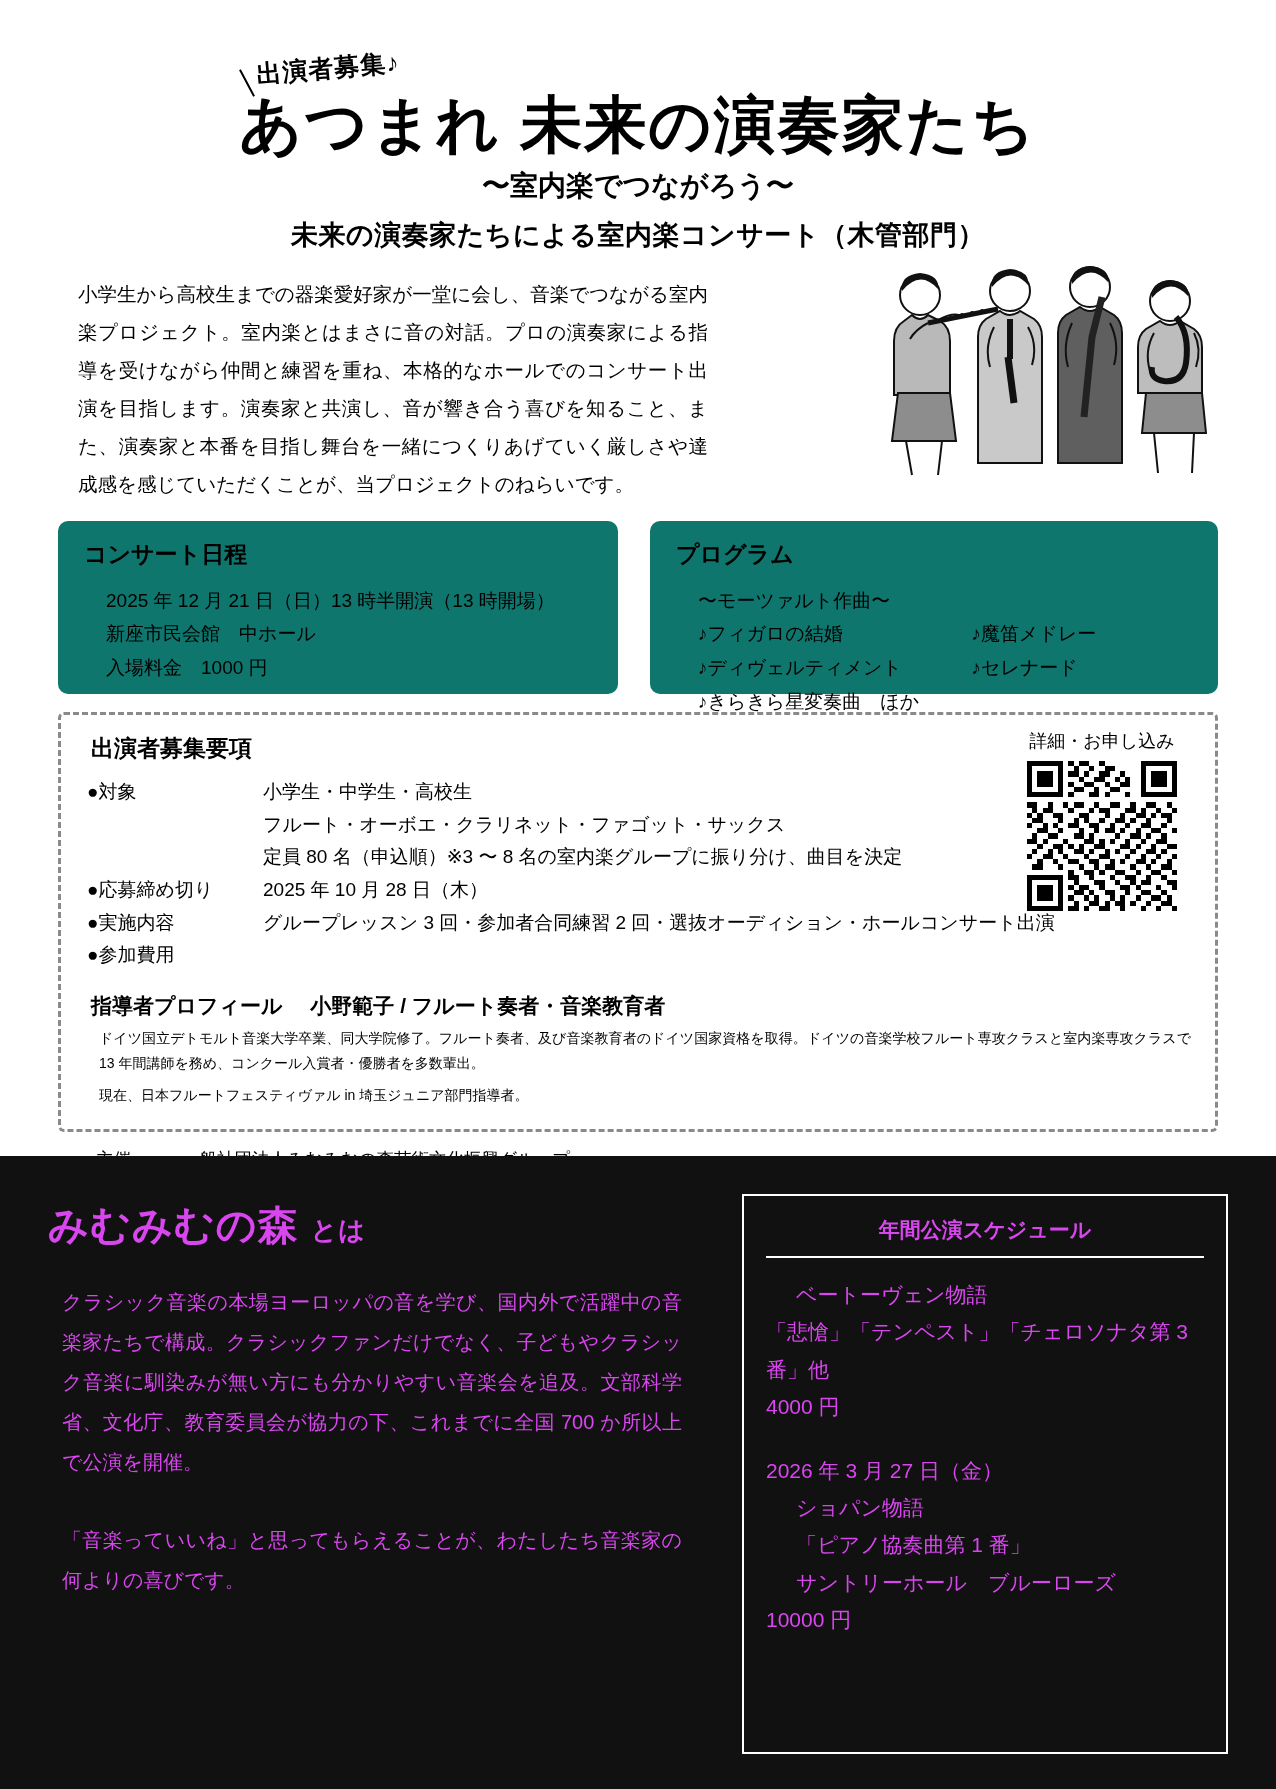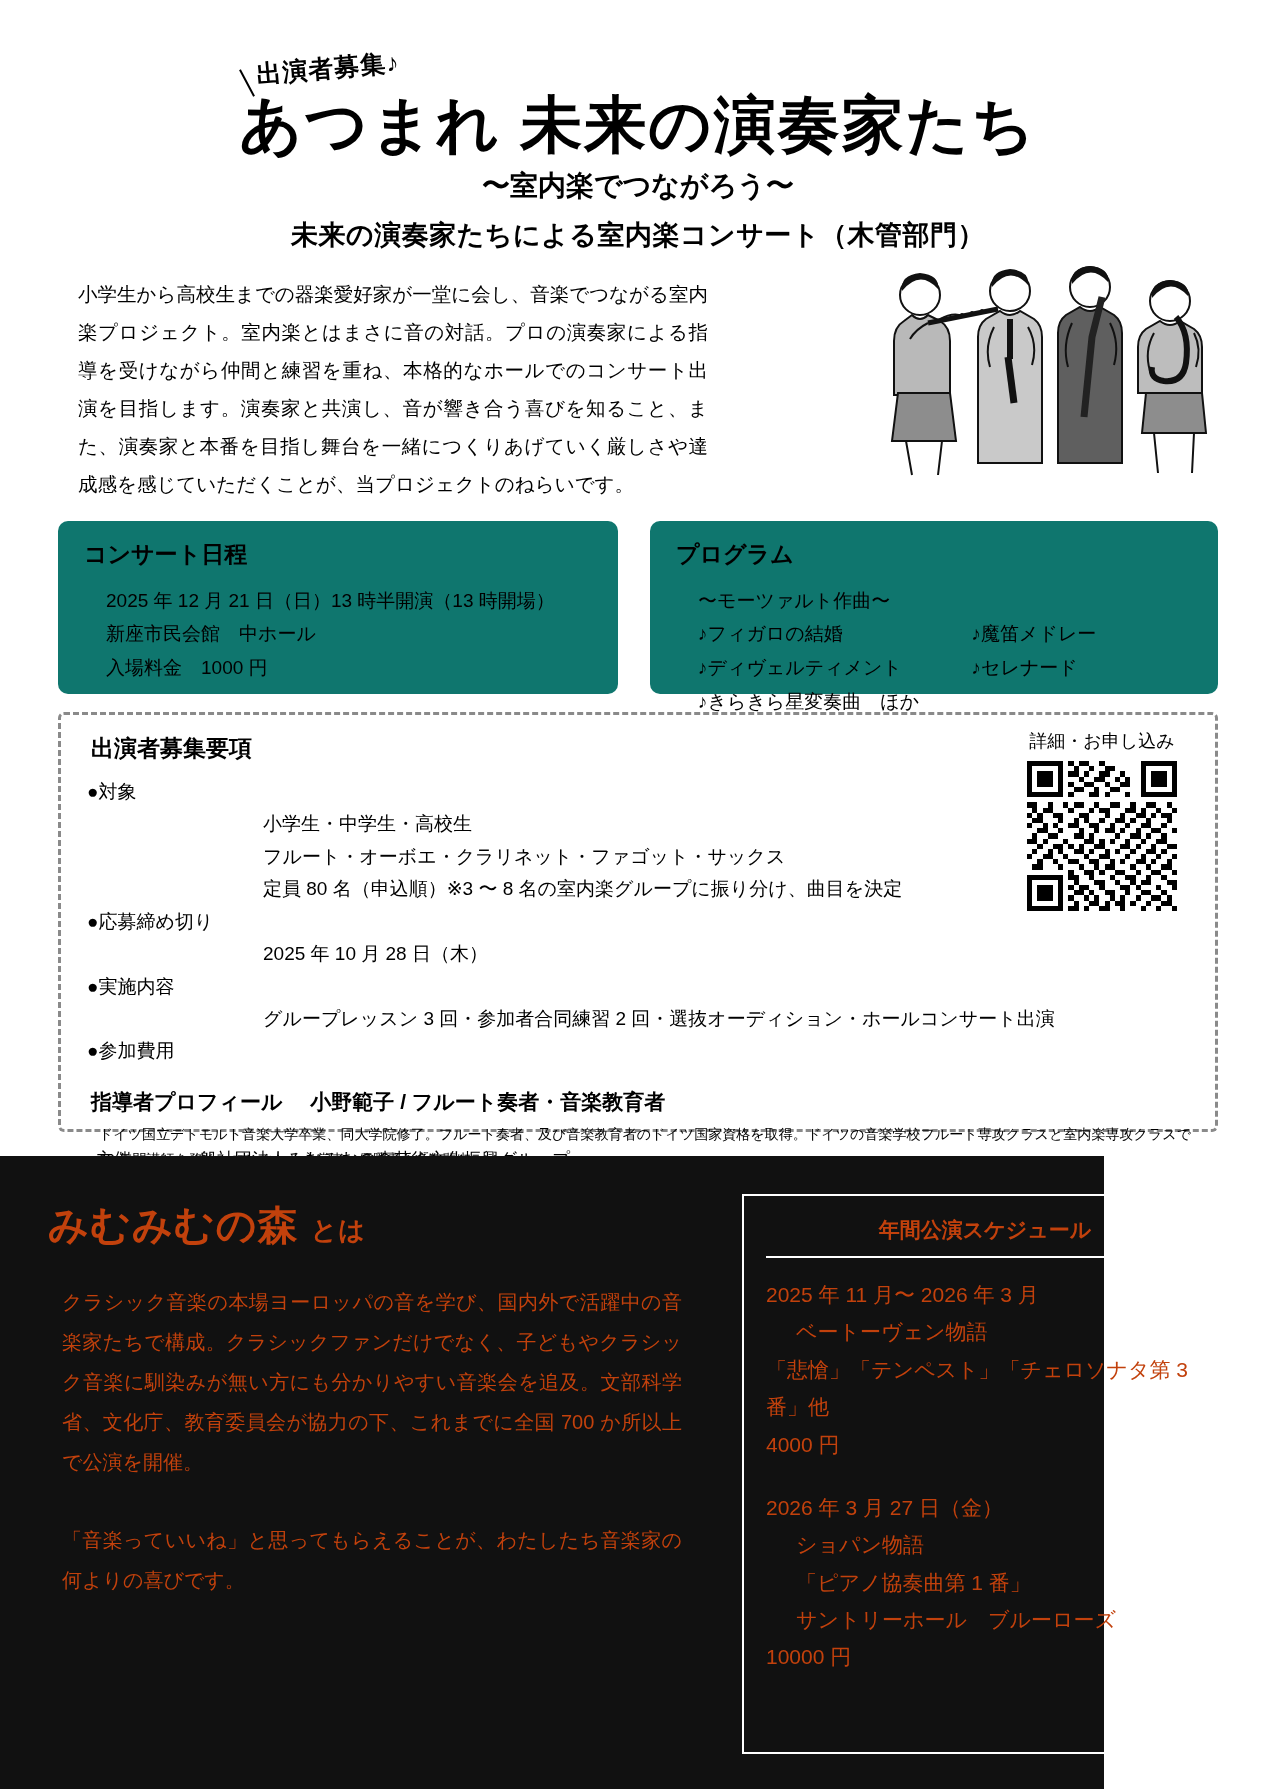--- a/index.html
+++ b/index.html
@@ -64,42 +64,42 @@
 
   
   .recruit{
     position:relative;margin:16px 58px 0 58px;width:1160px;box-sizing:border-box;
     border:3px dashed #8a8a8a;border-radius:6px;padding:18px 24px 20px 26px;
     height:420px;
   }
   .recruit h3{margin:0 0 12px 4px;font-size:23px;font-weight:bold;}
   .rrow{display:flex;font-size:19px;line-height:1.72;}
   .rlabel{width:176px;flex:0 0 176px;}
-  .rval{flex:1;margin-top:32px;}
+  .rval{flex:1;}
   .sub-indent{margin-left:176px;font-size:19px;line-height:1.72;}
   .qr-area{position:absolute;right:18px;top:14px;width:190px;text-align:center;}
   .qr-title{font-size:18px;margin-bottom:8px;}
   .qr{width:150px;height:150px;margin:0 auto;}
   .profile-title{margin:20px 0 6px 4px;font-size:21px;font-weight:bold;}
   .profile-title .pname{font-weight:bold;margin-left:22px;font-size:21px;}
   .profile-body{font-size:14px;line-height:1.75;margin-left:12px;text-align:justify;}
   .profile-body p{margin:0;}
   .profile-body p.last{margin-top:8px;}
 
   
   .credits{margin:12px 0 0 96px;font-size:17.5px;line-height:1.72;}
   .credits .crow{display:flex;}
   .credits .ck{width:86px;flex:0 0 86px;}
   .credits .cv{flex:1;}
   .credits .cont{margin-left:86px;}
 
   
   .footer{
-    position:absolute;left:0;bottom:0;width:1104px;height:633px;
-    background:#111111;color:#c2410c;
+    position:absolute;left:0;bottom:0;width:1276px;height:633px;
+    background:#111111;color:#d946ef;
   }
   .f-logo{
     position:absolute;left:48px;top:42px;font-size:40px;font-weight:bold;letter-spacing:1px;
   }
   .f-logo .toha{font-size:26px;margin-left:12px;font-weight:bold;}
   .f-text{
     position:absolute;left:62px;top:126px;width:620px;
     font-size:20px;line-height:2.0;text-align:justify;
   }
   .f-text p{margin:0;}
@@ -468,21 +468,20 @@
       <span>みむみむの森</span><span class="toha">とは</span>
     </div>
     <div class="f-text">
       <p>クラシック音楽の本場ヨーロッパの音を学び、国内外で活躍中の音楽家たちで構成。クラシックファンだけでなく、子どもやクラシック音楽に馴染みが無い方にも分かりやすい音楽会を追及。文部科学省、文化庁、教育委員会が協力の下、これまでに全国 700 か所以上で公演を開催。</p>
       <p class="gap">「音楽っていいね」と思ってもらえることが、わたしたち音楽家の何よりの喜びです。</p>
     </div>
     <div class="sched">
       <h4>年間公演スケジュール</h4>
       <div class="rule"></div>
       <div class="ev">
-        <div>2025 年 11 月〜 2026 年 3 月</div>
         <div class="ind">ベートーヴェン物語</div>
         <div>「悲愴」「テンペスト」「チェロソナタ第 3 番」他</div>
         <div>4000 円</div>
       </div>
       <div class="ev">
         <div>2026 年 3 月 27 日（金）</div>
         <div class="ind">ショパン物語</div>
         <div class="ind">「ピアノ協奏曲第 1 番」</div>
         <div class="ind">サントリーホール　ブルーローズ</div>
         <div>10000 円</div>

